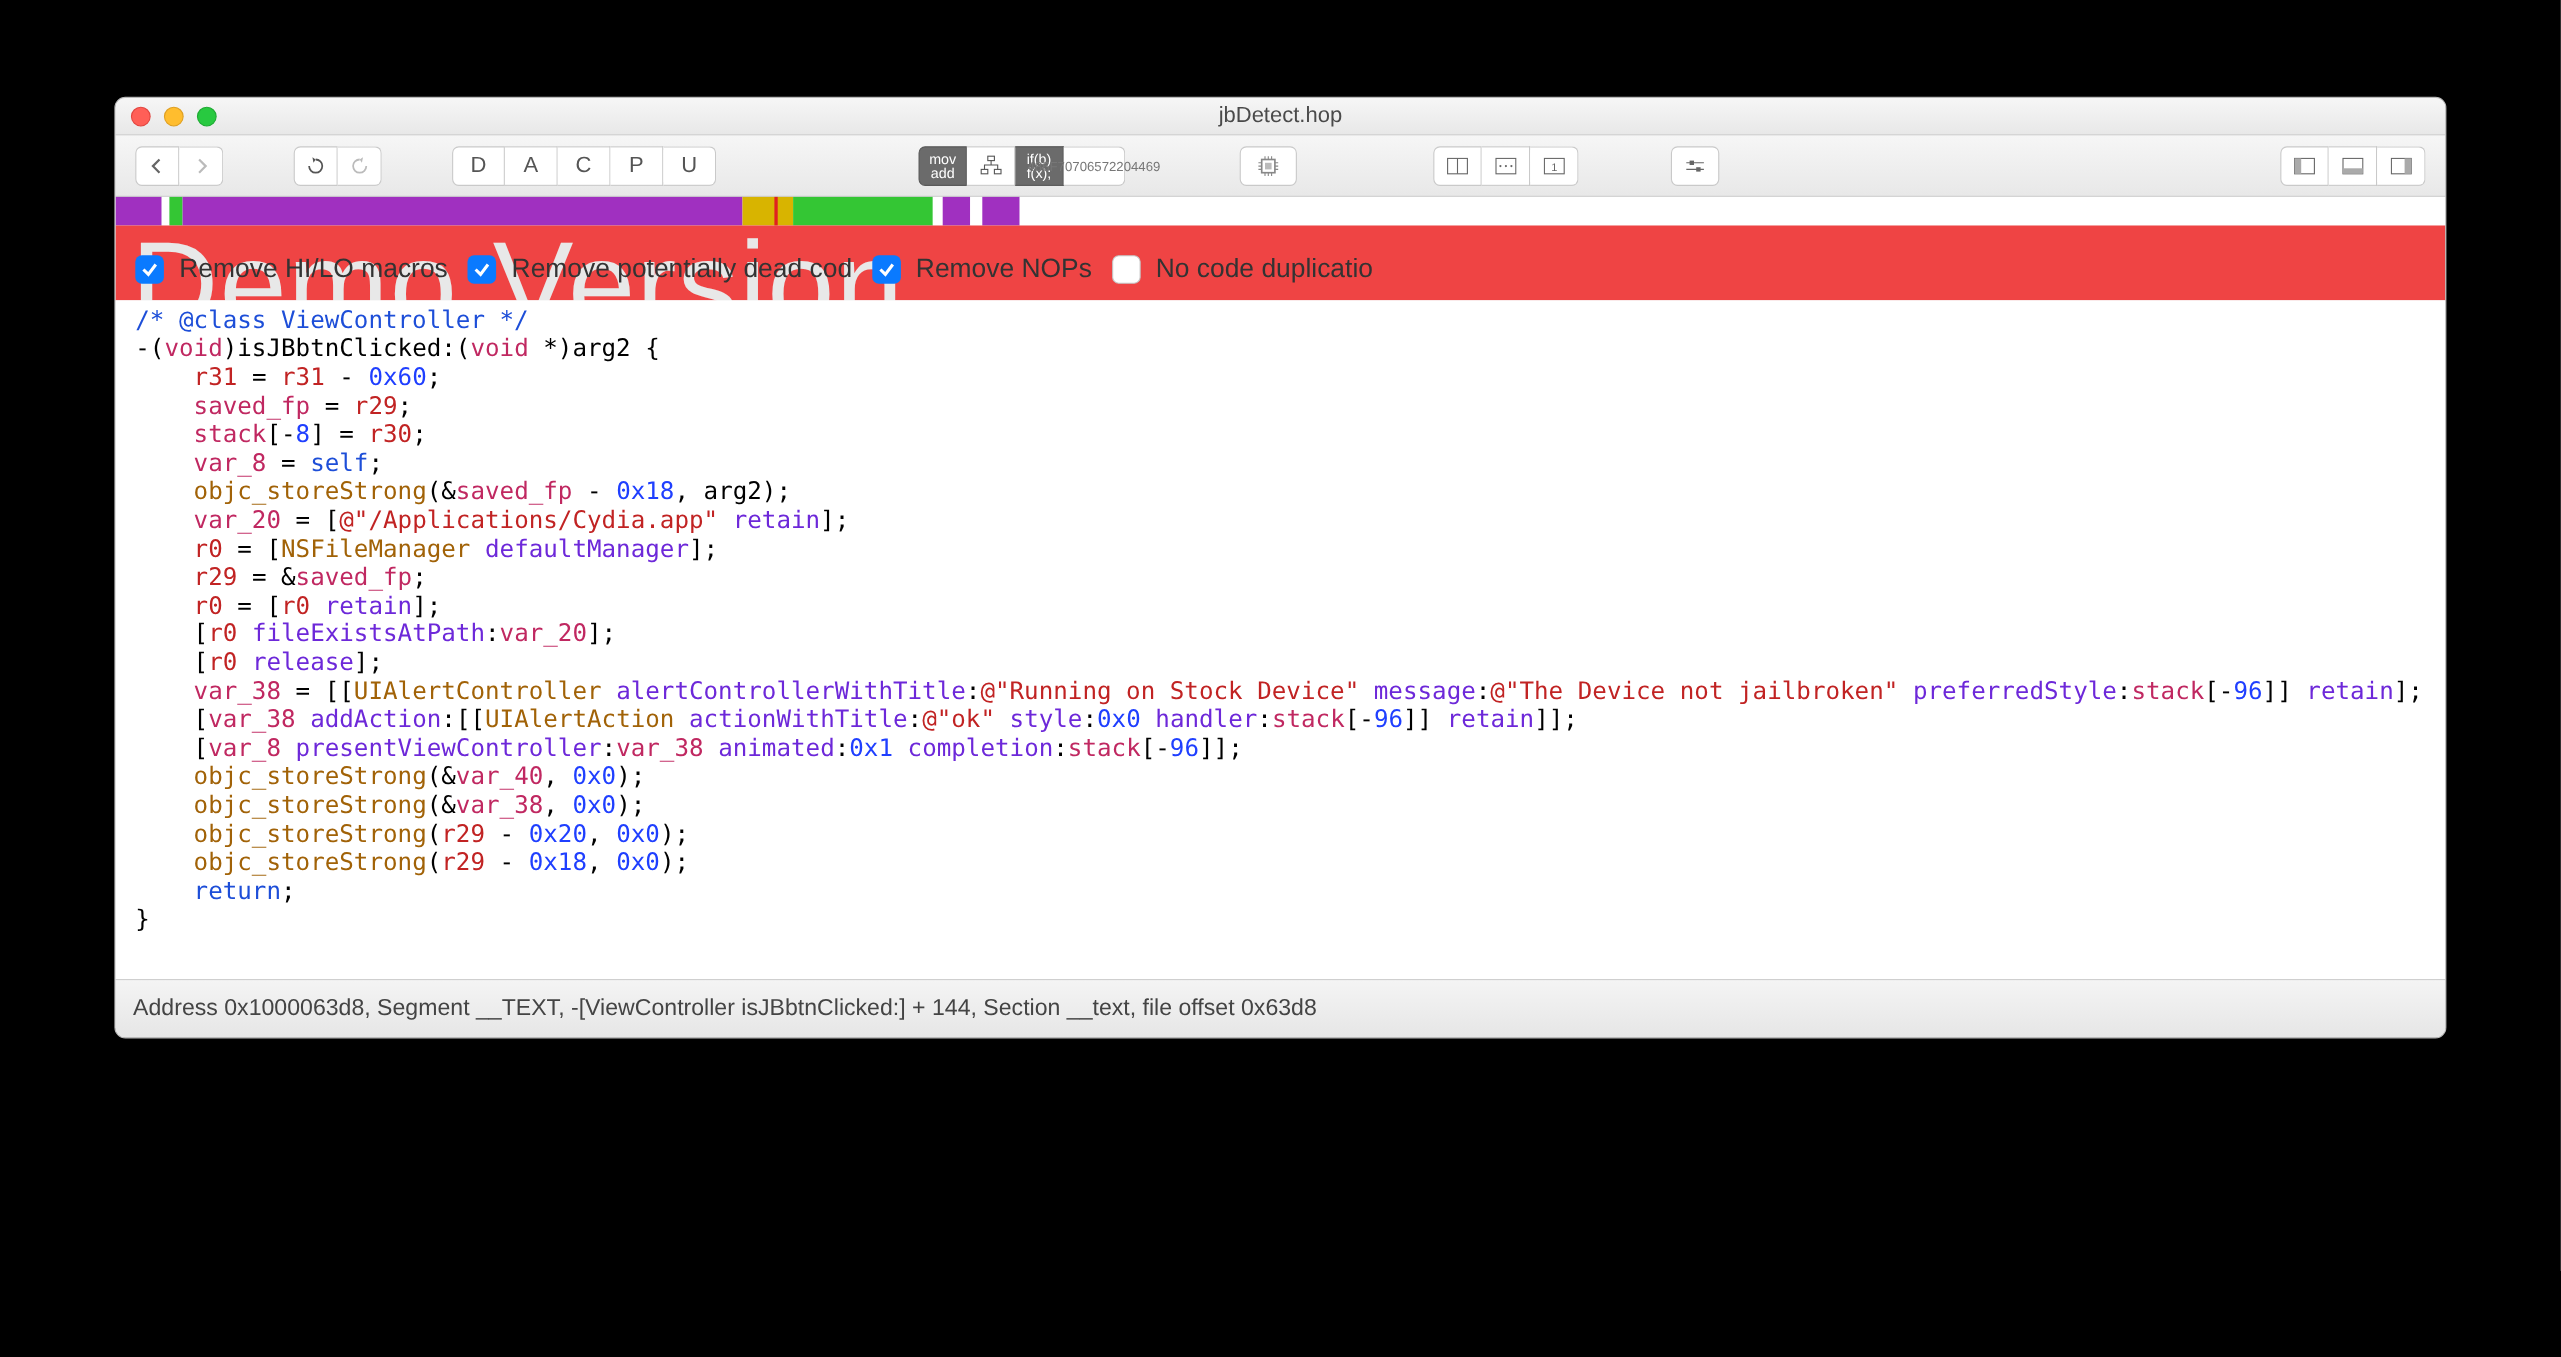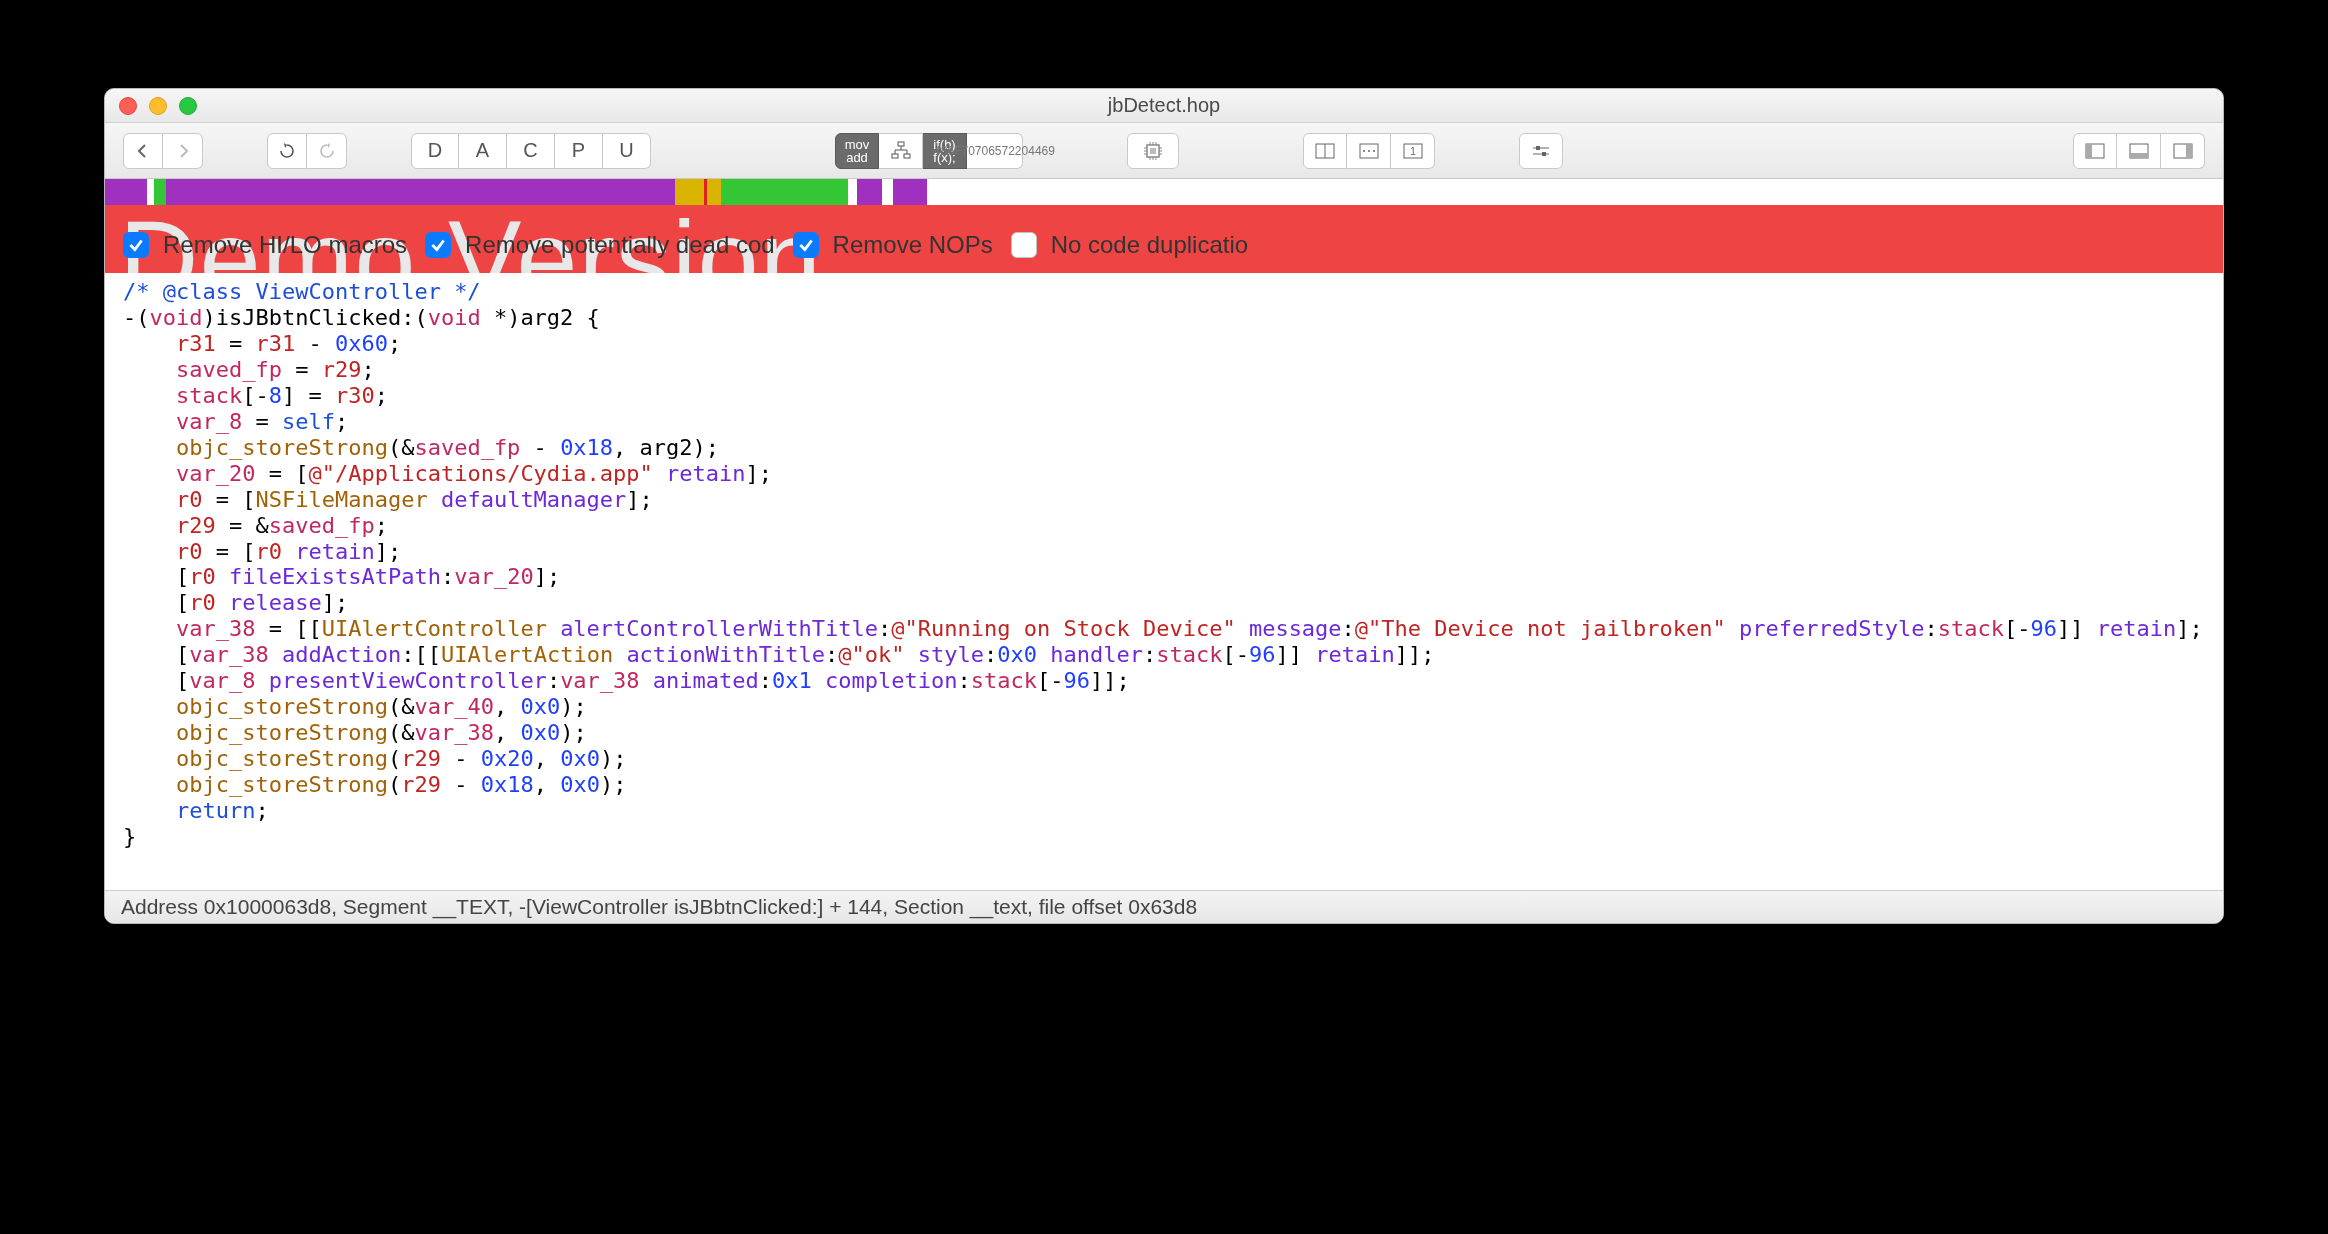--- a/index.html
+++ b/index.html
@@ -122,21 +122,21 @@
   .c-reg { color:#c12323; }
   .c-num { color:#1f3fff; }
   .c-func { color:#a16207; }
   .c-id { color:#c02861; }
   .c-sel { color:#6d28d9; }
   .c-str { color:#c12323; }
   .c-kw { color:#1d4ed8; }
   .statusbar {
     background: linear-gradient(#f4f4f4,#e6e6e6);
     border-top:1px solid #cfcfcf;
-    padding: 4px 16px;
+    padding: 14px 16px;
     font-size: 21px;
     color:#444;
   }
 </style>
 </head>
 <body>
 
 <div class="window">
 
   <div class="titlebar">

